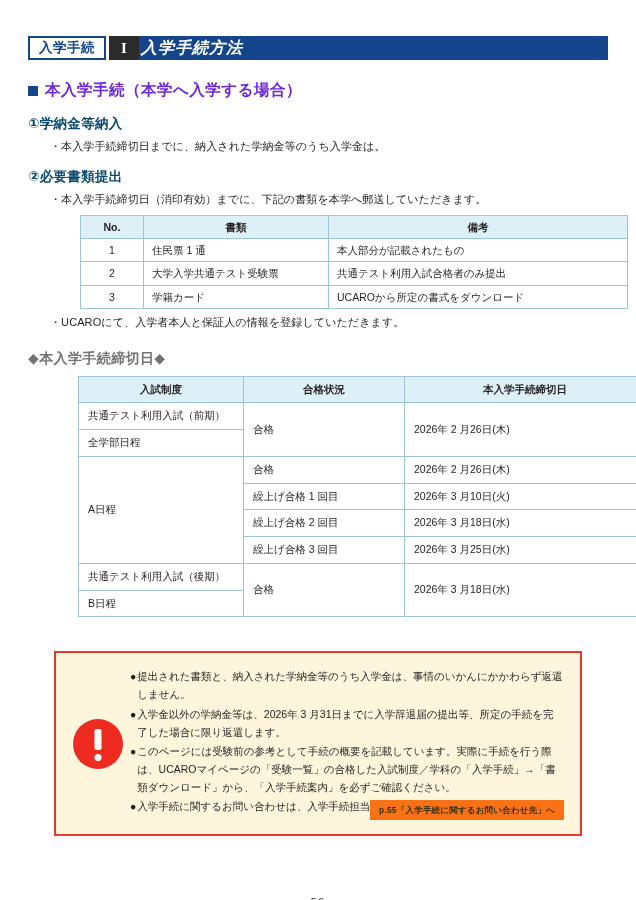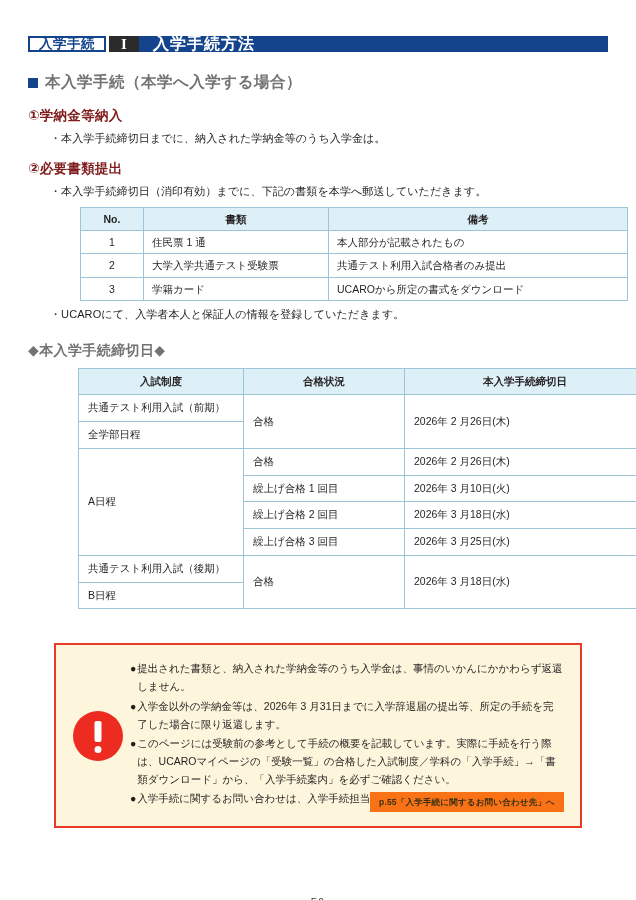--- a/index.html
+++ b/index.html
@@ -8,48 +8,48 @@
     background:#ffffff;
     font-family:"Liberation Sans","DejaVu Sans",sans-serif;
     color:#231f20;
     -webkit-font-smoothing:antialiased;
     position:relative;
     overflow:hidden;
   }
   .page{position:relative;width:636px;height:900px;box-sizing:border-box;padding:0 28px;}
 
   
-  .banner{display:flex;align-items:stretch;height:16px;margin-top:36px;}
+  .banner{display:flex;align-items:stretch;height:24px;margin-top:36px;}
   .banner-tag{
     border:2px solid #14448c;background:#ffffff;color:#14448c;
     font-weight:bold;font-size:13.5px;letter-spacing:.5px;
     display:flex;align-items:center;justify-content:center;
     padding:0 9px;box-sizing:border-box;
   }
   .banner-num{
     background:#2b2b2b;color:#ffffff;width:30px;
     display:flex;align-items:center;justify-content:center;
     font-size:15px;font-weight:bold;font-family:"Liberation Serif","DejaVu Serif",serif;
     margin-left:3px;
   }
   .banner-title{
     background:#14448c;color:#ffffff;flex:1;
     display:flex;align-items:center;
     font-size:16px;font-weight:bold;letter-spacing:1px;
-    padding-left:14px;box-sizing:border-box;
+    padding-left:2px;box-sizing:border-box;font-style:italic;
   }
 
   
   .h-square{
-    margin-top:20px;font-size:15.5px;font-weight:bold;color:#737373;
+    margin-top:20px;font-size:15.5px;font-weight:bold;color:#6d28d9;
     display:flex;align-items:center;gap:7px;letter-spacing:.5px;
   }
   .sq{width:10px;height:10px;background:#14448c;display:inline-block;}
   .h-num{
-    margin-top:14px;font-size:13.5px;font-weight:bold;color:#7f1d1d;letter-spacing:.3px;
+    margin-top:14px;font-size:13.5px;font-weight:bold;color:#0c4a6e;letter-spacing:.3px;
   }
   .bullet-line{
     margin-top:6px;padding-left:22px;font-size:11px;color:#231f20;letter-spacing:.1px;
   }
   .h-diamond{
     margin-top:20px;font-size:14px;font-weight:bold;color:#737373;
     letter-spacing:.4px;
   }
 
   

